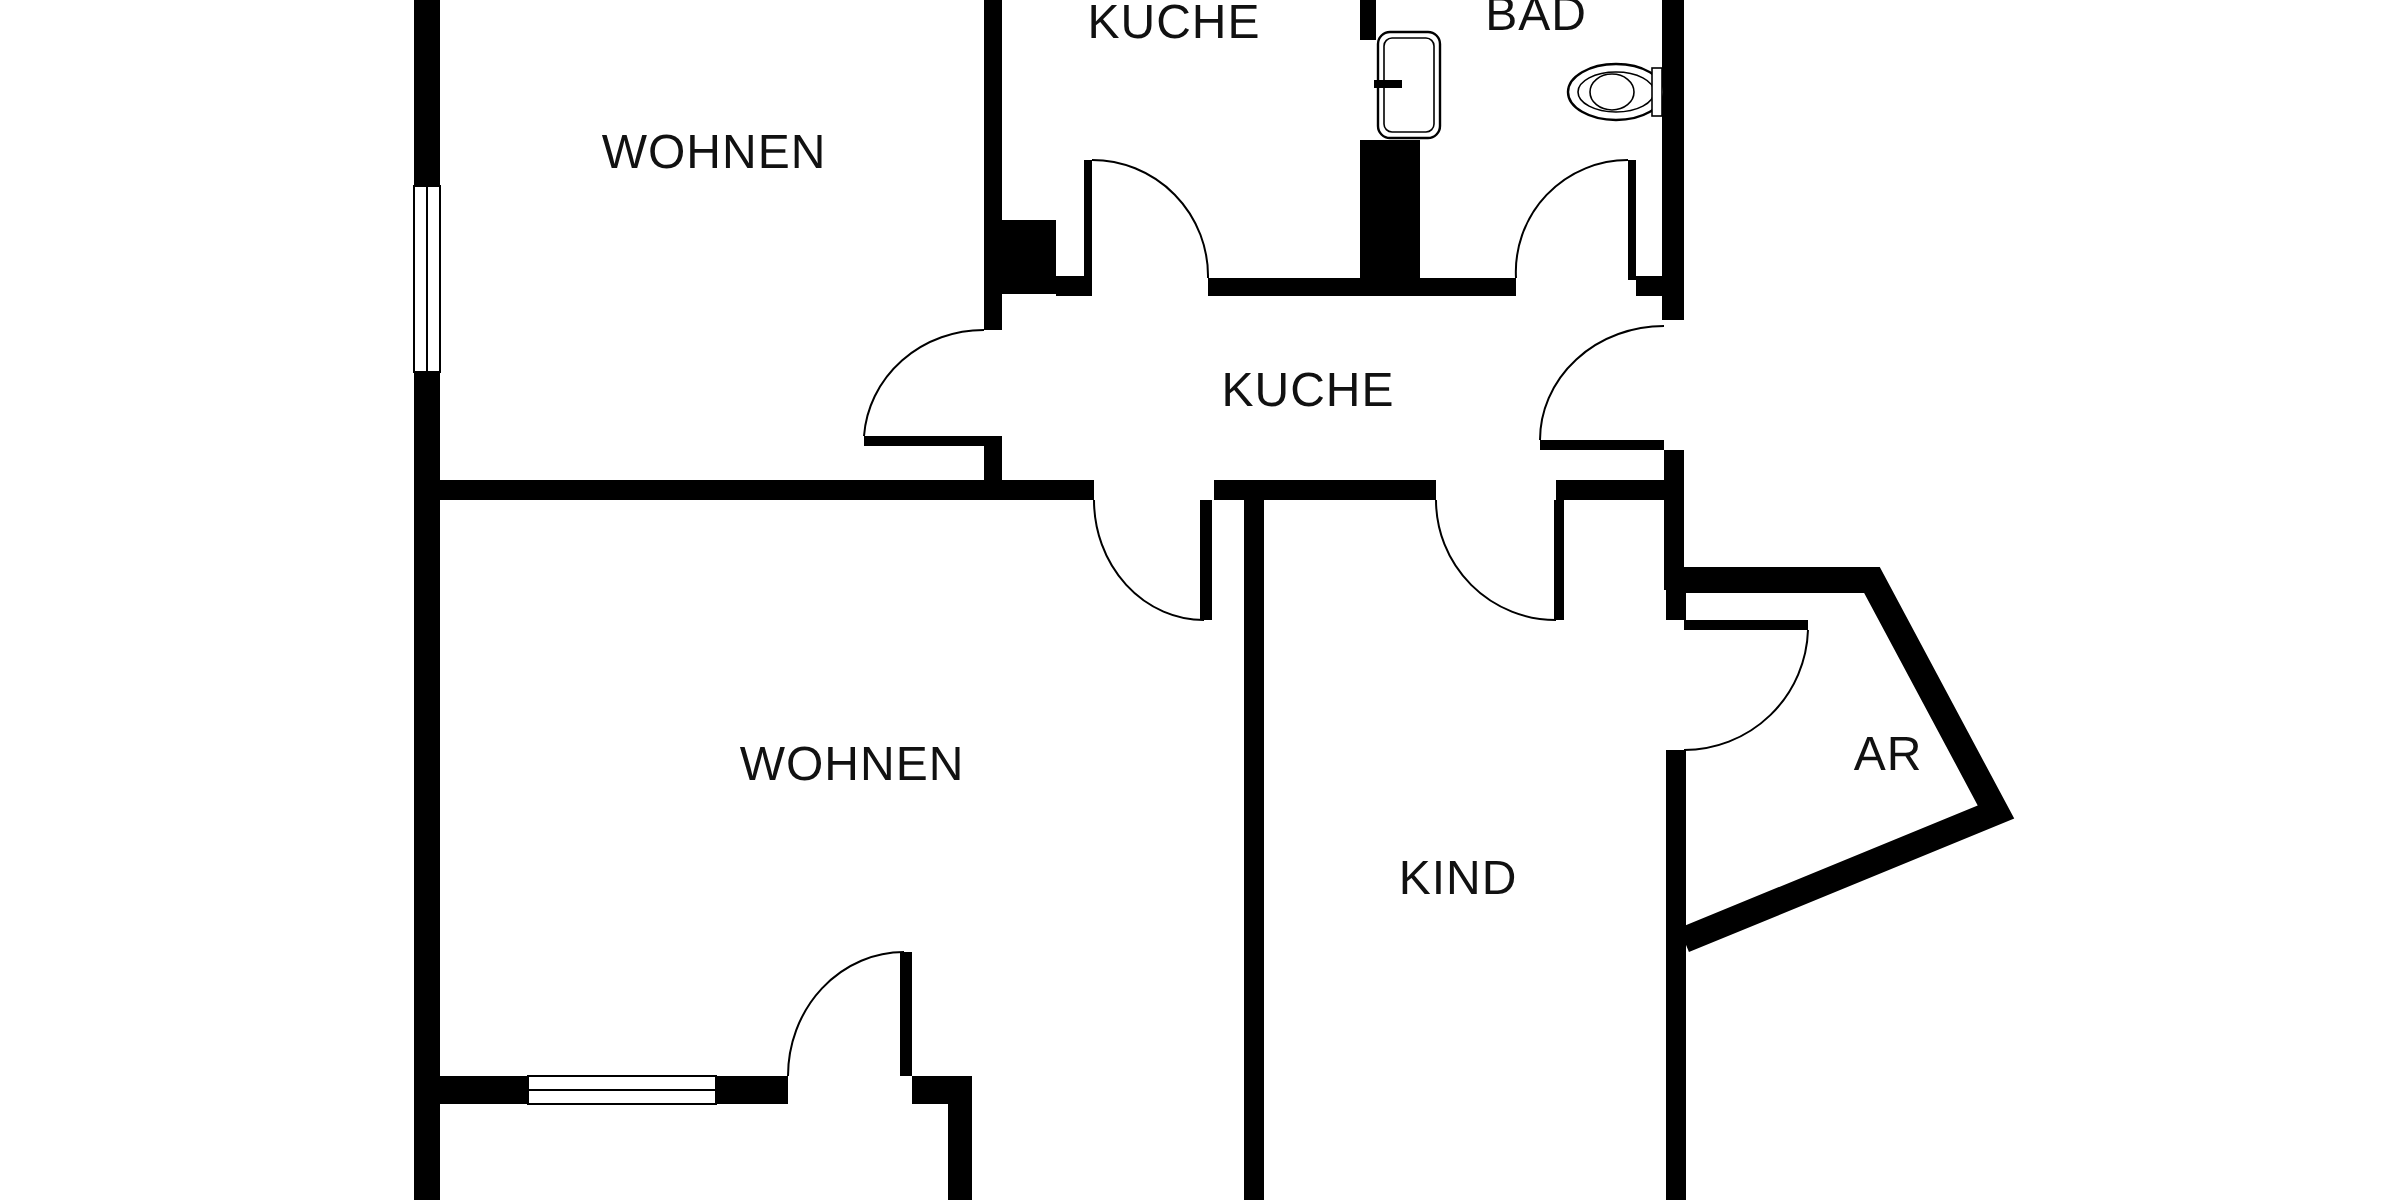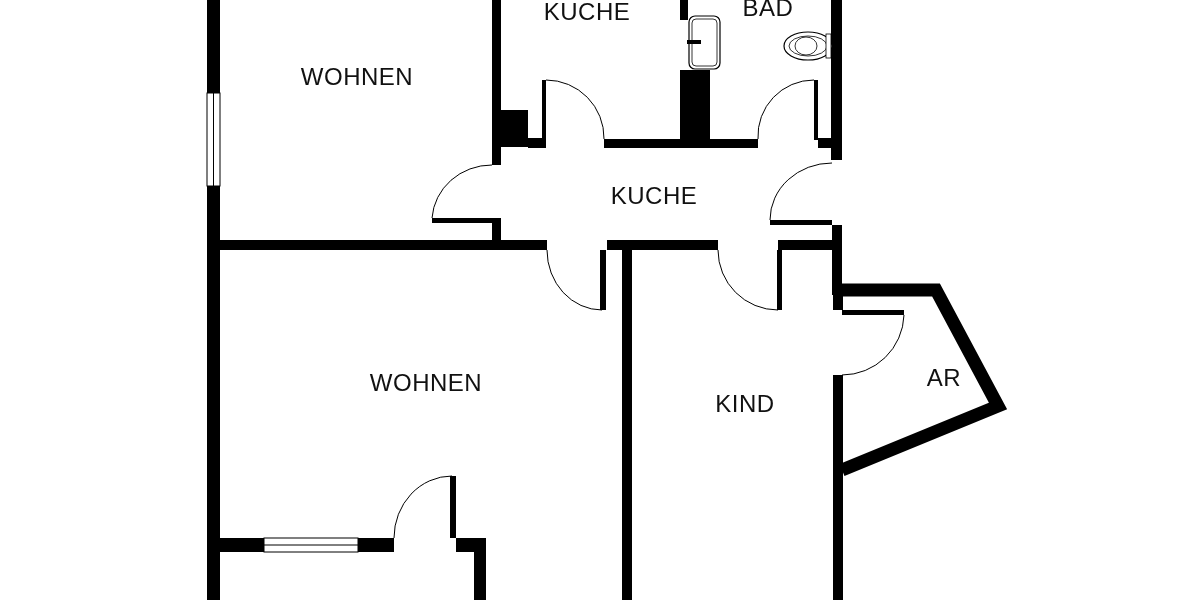--- a/index.html
+++ b/index.html
@@ -101,15 +101,15 @@
       <ellipse cx="806" cy="46" rx="11" ry="9" fill="none" stroke="#000" stroke-width="0.8"></ellipse>
       <rect x="826" y="34" width="5" height="24" fill="#fff" stroke="#000" stroke-width="0.8"></rect>
     </g>
   </svg>
 
   <div class="room-label" style="left:357px; top:77px;">WOHNEN</div>
   <div class="room-label" style="left:587px; top:12px;">KUCHE</div>
   <div class="room-label" style="left:768px; top:8px;">BAD</div>
   <div class="room-label" style="left:654px; top:196px;">KUCHE</div>
   <div class="room-label" style="left:426px; top:383px;">WOHNEN</div>
-  <div class="room-label" style="left:729px; top:404px;margin-left:16px;">KIND</div>
+  <div class="room-label" style="left:729px; top:440px;">KIND</div>
   <div class="room-label" style="left:944px; top:378px;">AR</div>
 </div>
 
 </body></html>

